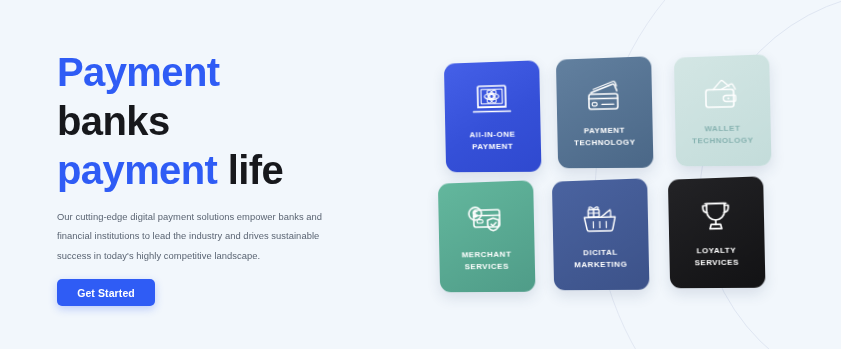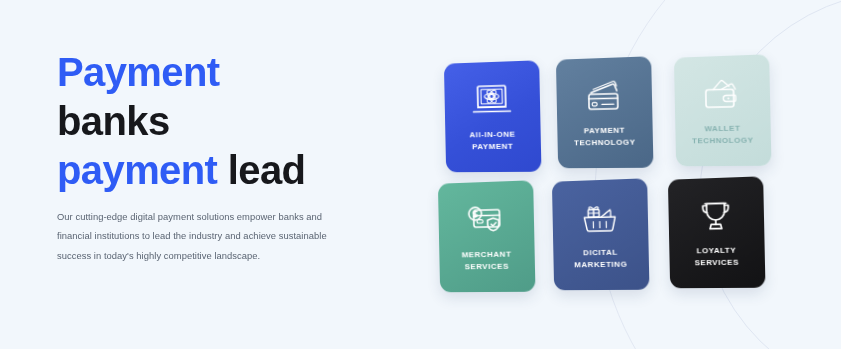--- a/index.html
+++ b/index.html
@@ -105,26 +105,27 @@
 
   <svg class="bg-arcs" width="841" height="349" viewBox="0 0 841 349">
     <circle cx="905" cy="196" r="205" fill="none" stroke="#dfe6f2" stroke-width="1"></circle>
     <circle cx="905" cy="196" r="310" fill="none" stroke="#e2e8f3" stroke-width="1"></circle>
   </svg>
 
   <div class="hero-copy">
     <h1 class="headline">
       <span class="ln accent">Payment</span>
       <span class="ln">banks</span>
-      <span class="ln"><span class="accent">payment</span><span> lead</span></span>
+      <span class="ln"><span class="accent">payment</span><span> life</span></span>
     </h1>
   </div>
 
-  <p class="hero-para">Our cutting-edge digital payment solutions empower banks and financial institutions to lead the industry and achieve sustainable success in today's highly competitive landscape.</p>
-
+  <p class="hero-para">Our cutting-edge digital payment solutions empower banks and financial institutions to lead the industry and drives sustainable success in today's highly competitive landscape.</p>
+
+  <button class="cta">Get Started</button>
 
   <div class="cards">
 
     <div class="card lean c0">
       <span class="ico">
         <svg width="42" height="34" viewBox="0 0 42 34" fill="none" stroke="#ffffff" stroke-width="1.7" stroke-linecap="round" stroke-linejoin="round">
           <rect x="7" y="3" width="28" height="21" rx="1.6"></rect>
           <rect x="10.3" y="6.2" width="21.4" height="14.6" rx="0.8" stroke-width="1.1"></rect>
           <path d="M2.5 28.5h37"></path>
           <path d="M7 24.2h28"></path>

